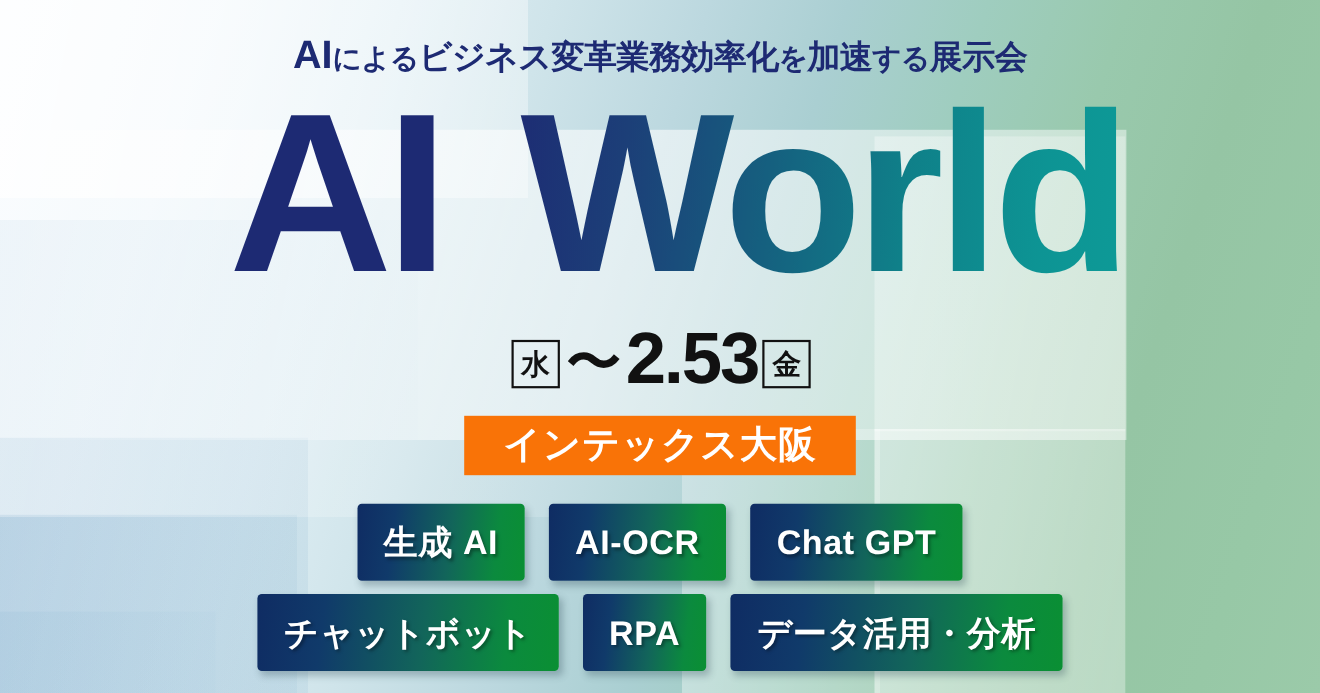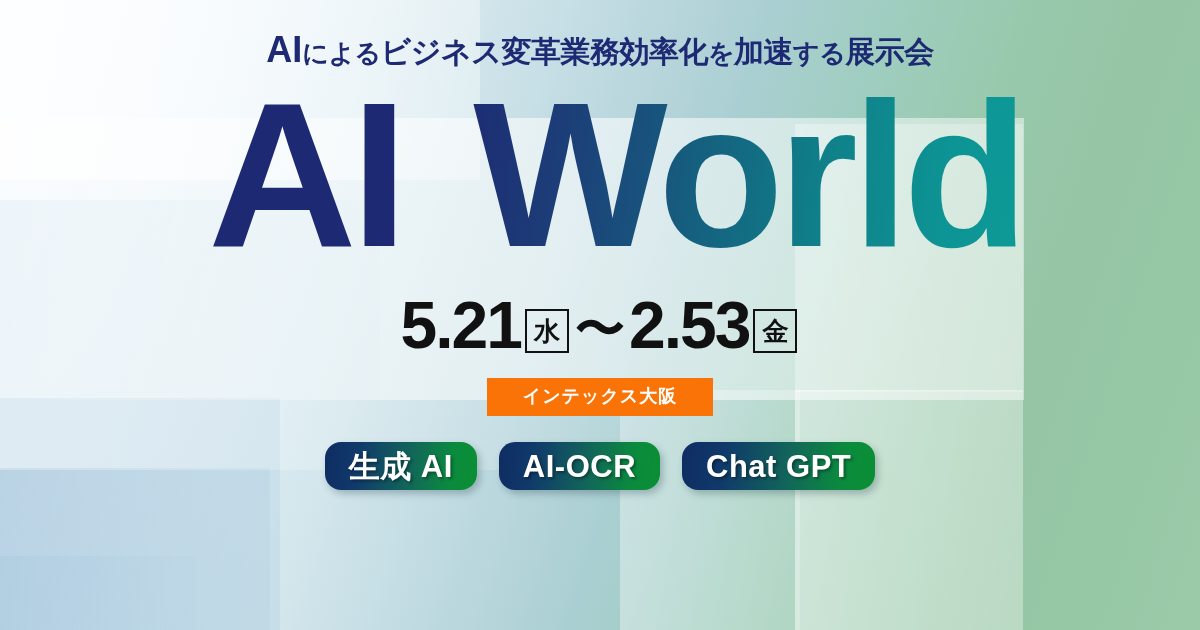--- a/index.html
+++ b/index.html
@@ -177,21 +177,21 @@
     margin: 0 4px;
     transform: translateY(4px);
   }
 
   
   .venue {
     margin-top: 20px;
     background: #f97307;
     color: #ffffff;
     font-weight: 700;
-    font-size: 18px;
+    font-size: 34px;
     letter-spacing: 1px;
     padding: 9px 36px 11px;
     line-height: 1;
     white-space: nowrap;
   }
 
   
   .tag-rows {
     margin-top: 26px;
     display: flex;
@@ -201,23 +201,23 @@
   }
   .tag-row {
     display: flex;
     justify-content: center;
     gap: 22px;
   }
   .tag {
     display: inline-flex;
     align-items: center;
     justify-content: center;
-    height: 48px;
+    height: 70px;
     padding: 0 24px;
-    border-radius: 16px;
+    border-radius: 4px;
     color: #ffffff;
     font-weight: 700;
     font-size: 31px;
     line-height: 1;
     white-space: nowrap;
     letter-spacing: 0.5px;
     background: linear-gradient(97deg, #0f2c63 0%, #103a6a 22%, #12655a 55%, #0b8a3e 82%, #0a8f33 100%);
     box-shadow: 3px 4px 7px rgba(40, 70, 80, 0.30);
     text-shadow: 2px 2px 3px rgba(0, 0, 0, 0.35);
   }
@@ -244,31 +244,35 @@
 
     <div class="tagline">
       <span class="lead">AI</span><span class="sm">による</span><span>ビジネス変革業務効率化</span><span class="sm">を</span><span>加速</span><span class="sm">する</span><span>展示会</span>
     </div>
 
     <div class="logo">
       <span>AI</span><span class="gap"> </span><span>World</span>
     </div>
 
     <div class="date-row">
-      <span class="date-num">5.21</span>
       <span class="daybox">水</span>
       <span class="tilde">〜</span>
       <span class="date-num">2.53</span>
       <span class="daybox">金</span>
     </div>
 
     <div class="venue">インテックス大阪</div>
 
     <div class="tag-rows">
       <div class="tag-row">
         <span class="tag">生成 AI</span>
         <span class="tag">AI-OCR</span>
         <span class="tag">Chat GPT</span>
       </div>
+      <div class="tag-row">
+        <span class="tag">チャットボット</span>
+        <span class="tag">RPA</span>
+        <span class="tag">データ活用・分析</span>
+      </div>
     </div>
 
   </div>
 </div>
 
 </body></html>

